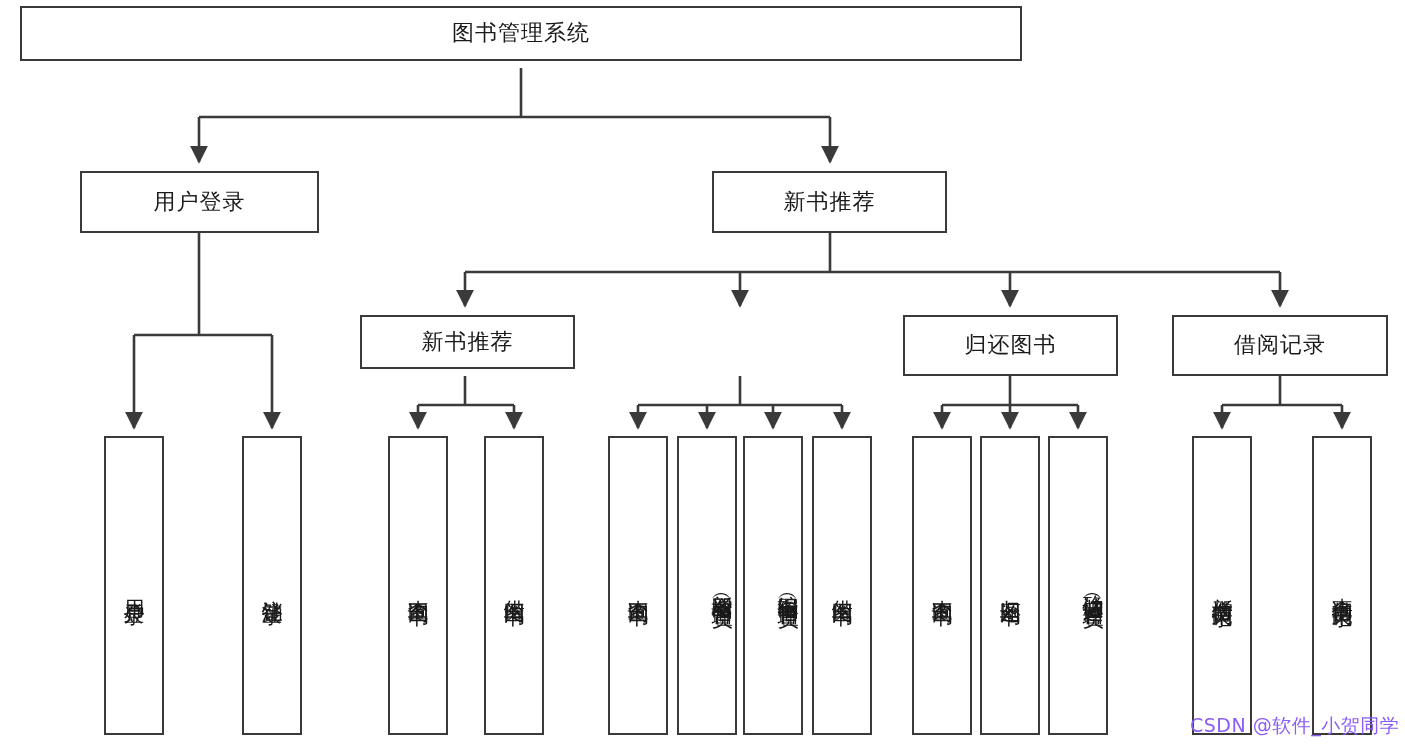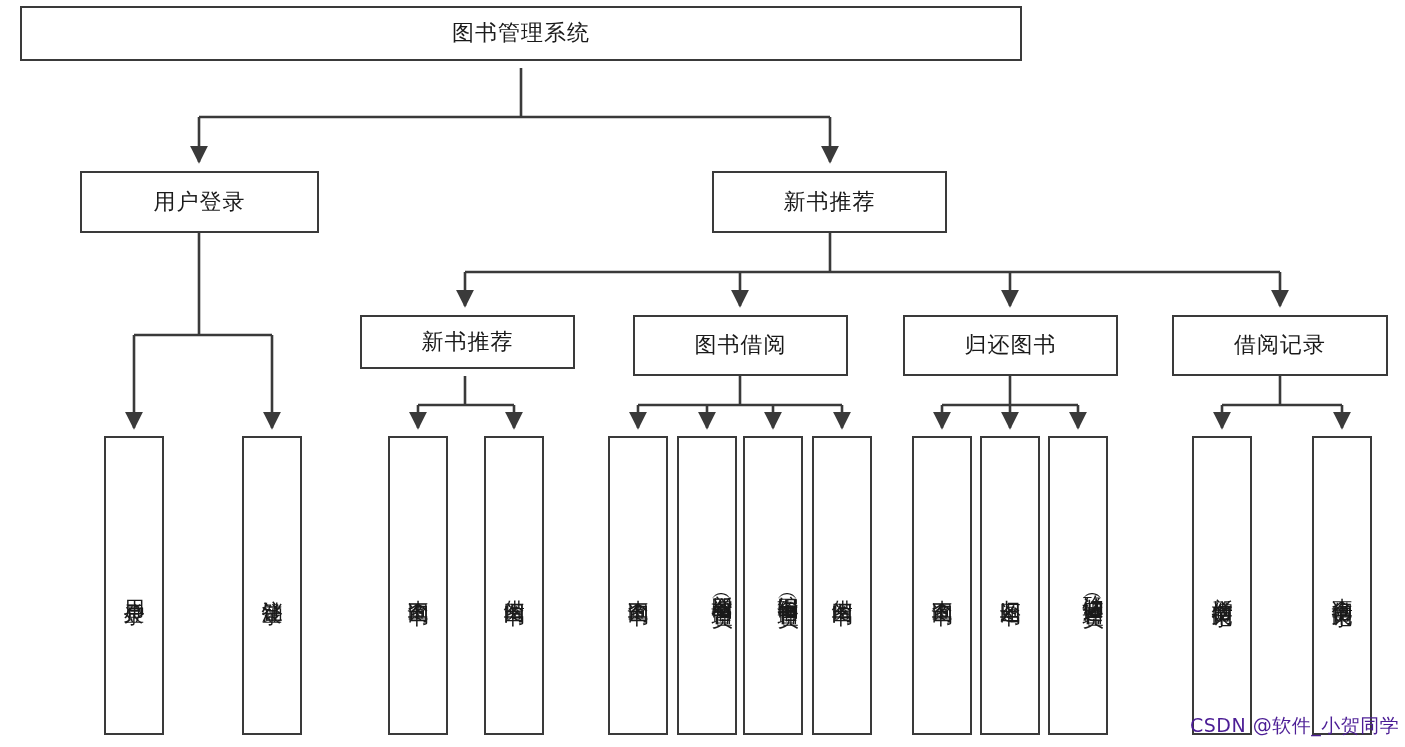--- a/index.html
+++ b/index.html
@@ -56,21 +56,21 @@
     writing-mode: vertical-rl;
     text-orientation: upright;
     display: block;
   }
   .node.vert.alignstart {
     align-items: flex-start;
   }
   .watermark {
     position: absolute;
     font-size: 19px;
-    color: #4c1d95;
+    color: #8b5cf6;
     white-space: nowrap;
     letter-spacing: 0.5px;
   }
 </style>
 </head>
 <body>
 
 <div id="canvas">
 
   <svg id="wires" viewBox="0 0 1405 747">
@@ -132,23 +132,20 @@
   </div>
 
   <div class="node horiz" style="left:712px; top:171px; width:235px; height:62px;">
     <span>新书推荐</span>
   </div>
 
   <div class="node horiz" style="left:360px; top:315px; width:215px; height:54px;">
     <span>新书推荐</span>
   </div>
 
-  <div class="node horiz" style="left:633px; top:315px; width:215px; height:61px;">
-    <span>图书借阅</span>
-  </div>
 
   <div class="node horiz" style="left:903px; top:315px; width:215px; height:61px;">
     <span>归还图书</span>
   </div>
 
   <div class="node horiz" style="left:1172px; top:315px; width:216px; height:61px;text-align:right;">
     <span>借阅记录</span>
   </div>
 
   <div class="node vert" style="left:104px; top:436px; width:60px; height:299px; align-items:center;">

